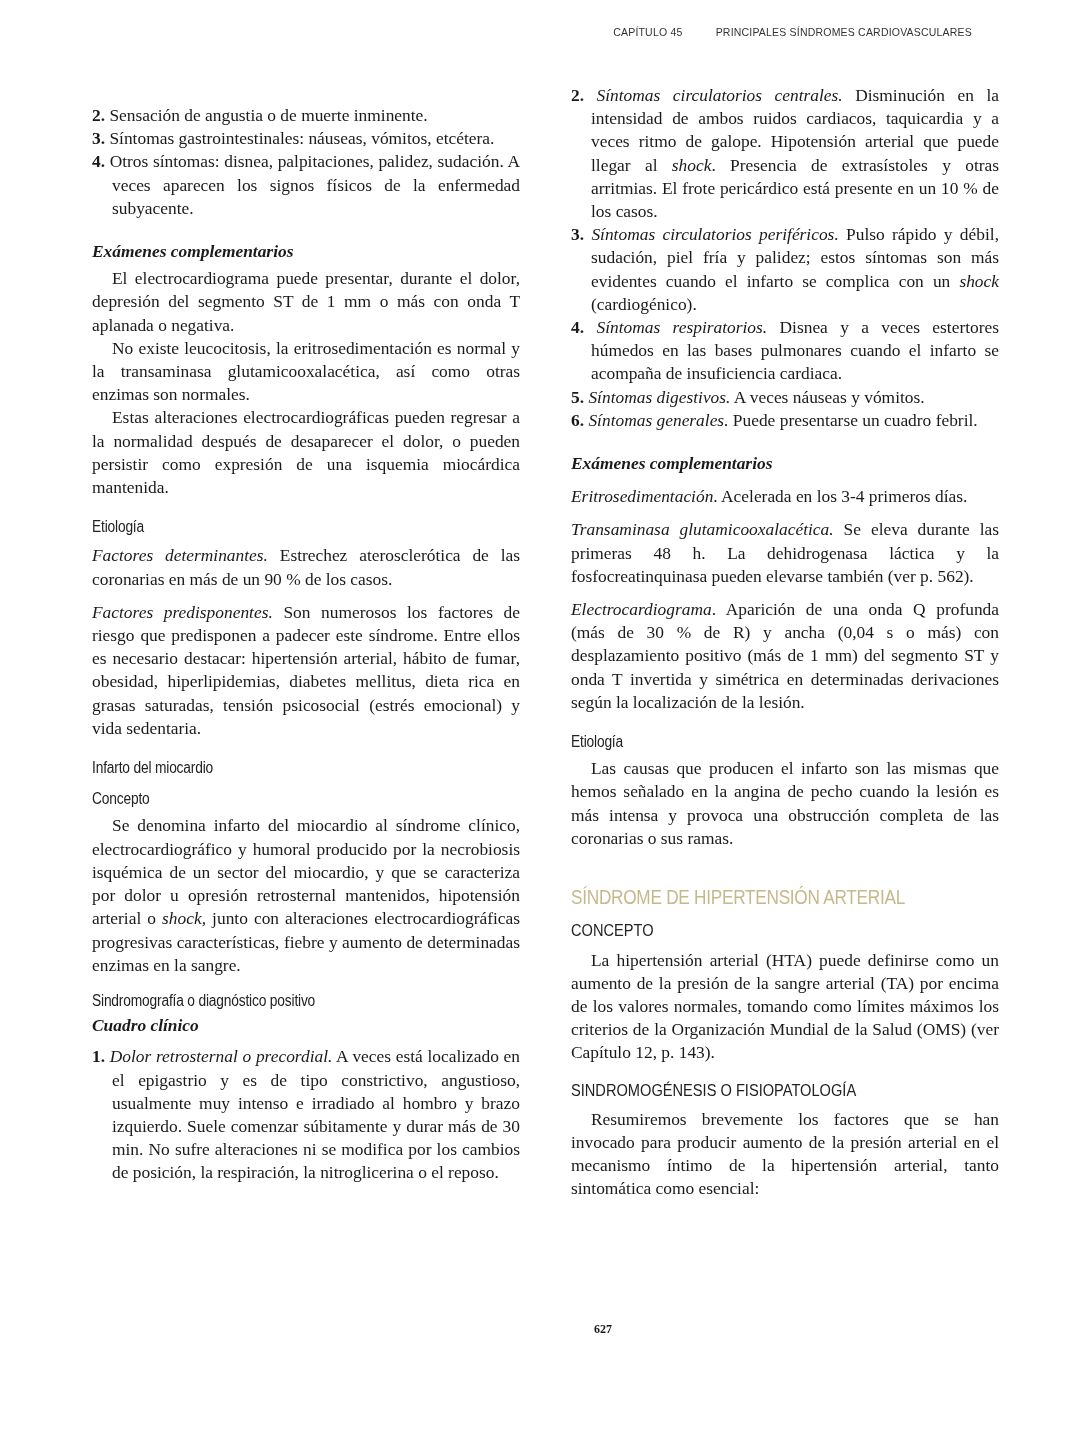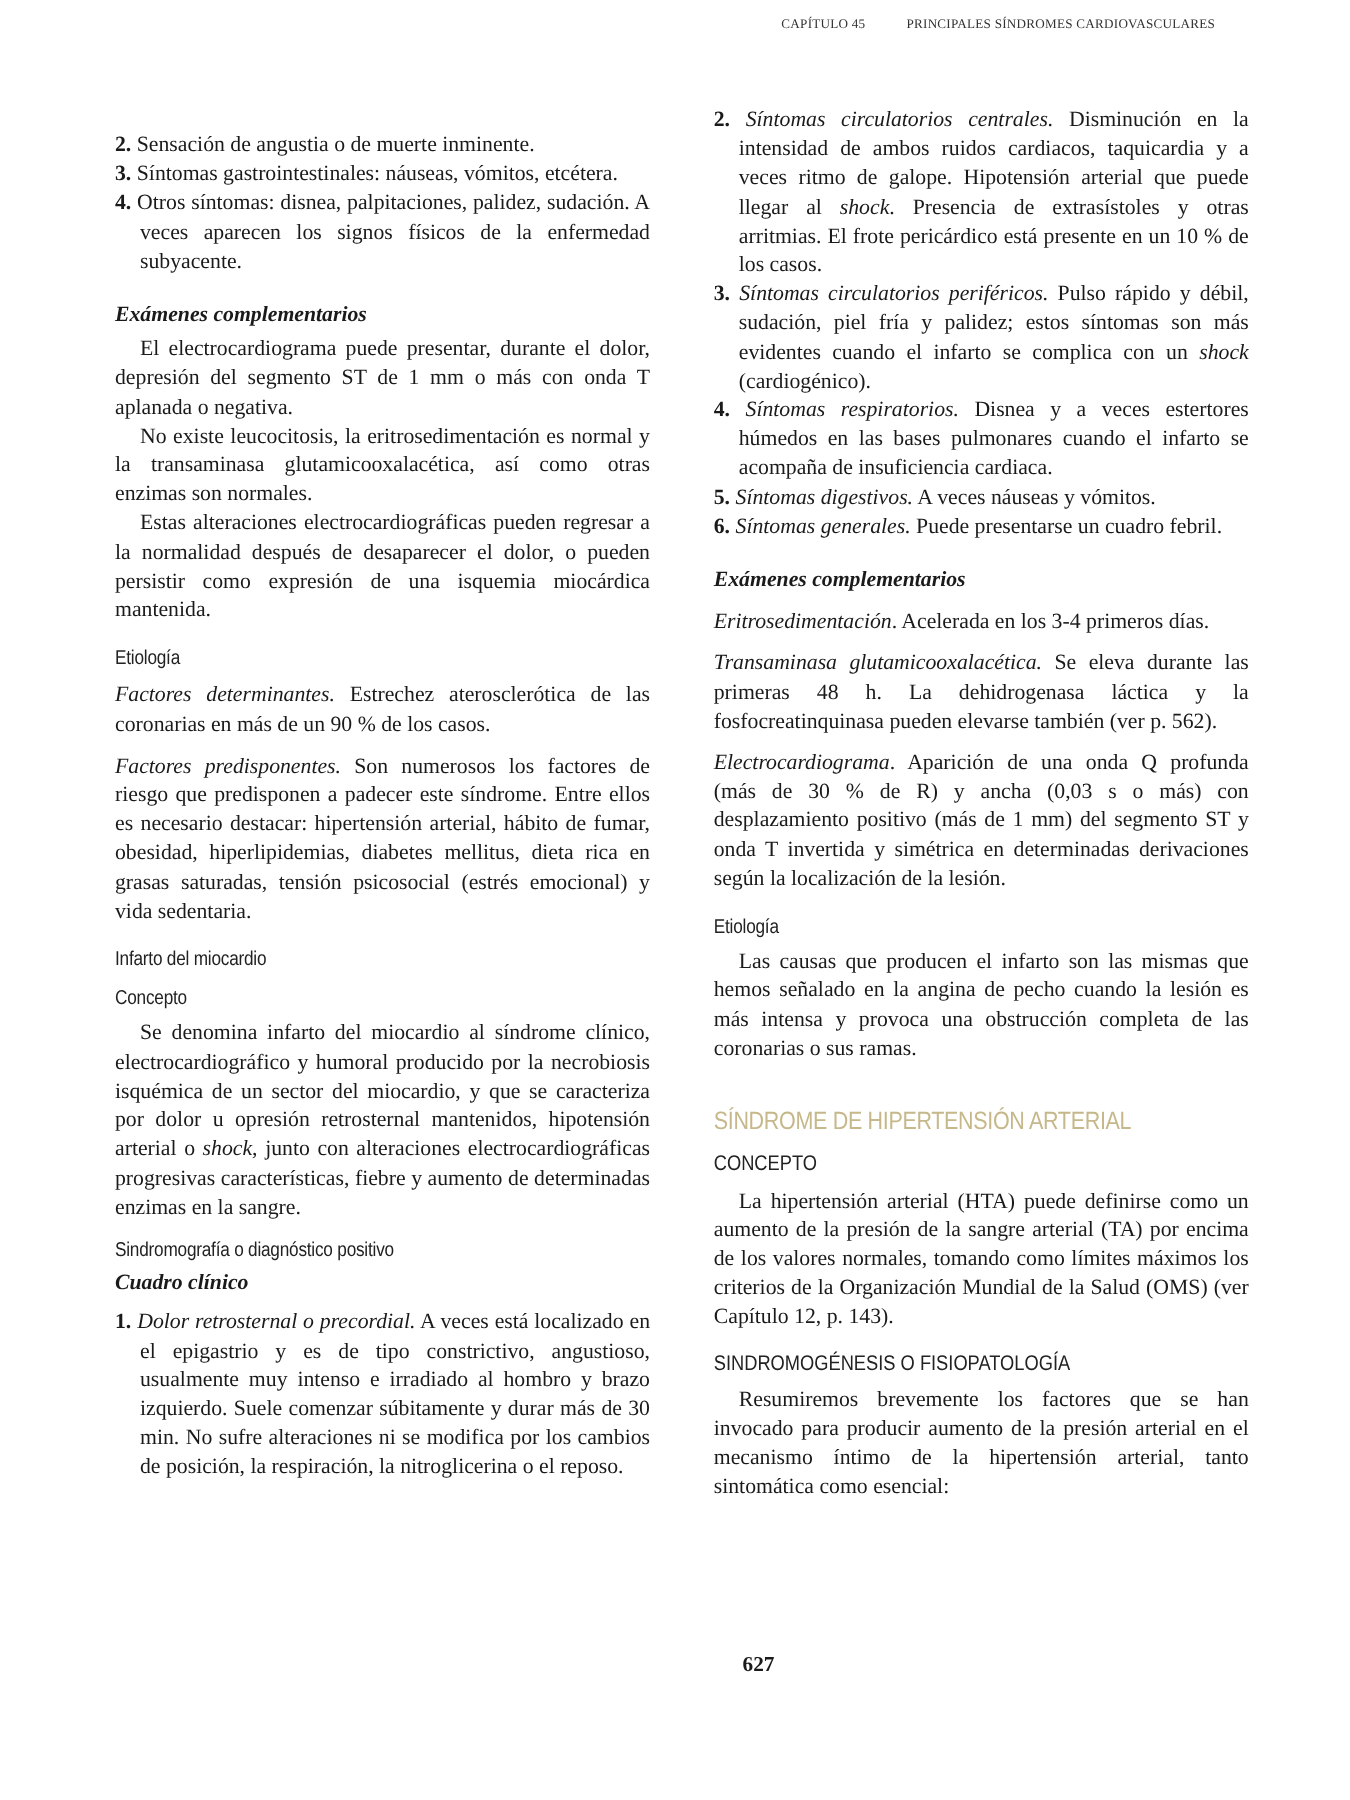--- a/index.html
+++ b/index.html
@@ -1,35 +1,35 @@
 <!DOCTYPE html>
 <html><head>
 <meta charset="utf-8">
 <style>
   html, body { margin: 0; padding: 0; background: #ffffff; }
   body { width: 1080px; height: 1440px; position: relative; overflow: hidden; }
   .page { position: absolute; left: 0; top: 0; width: 1080px; height: 1440px; color: #1a1a1a; }
-  .running-header { position: absolute; top: 14px; right: 108px; font-family: Liberation Serif, serif; font-size: 10.5px; letter-spacing: 0.2px; color: #333; text-align: center; }
+  .running-header { position: absolute; top: 26px; right: 108px; font-family: Liberation Sans, sans-serif; font-size: 10.5px; letter-spacing: 0.2px; color: #333; text-align: center; }
   .running-header span { display: inline-block; }
   .running-header .chap { margin-right: 30px; }
   .col { position: absolute; top: 84px; width: 428px; font-family: "Liberation Serif", serif; font-size: 17.4px; line-height: 23.2px; text-align: justify; }
   .col.left { left: 92px; margin-top: 20px; }
   .col.right { left: 571px; }
   p { margin: 0; }
   .indent { text-indent: 20px; }
   .gap { margin-top: 10px; }
   .li { padding-left: 20px; text-indent: -20px; }
   .li b { font-weight: bold; }
   .h-bi { font-weight: bold; font-style: italic; margin-top: 16px; margin-bottom: 4px; }
   .h-sans { font-family: "Liberation Sans", sans-serif; font-size: 16px; transform: scaleX(0.86); transform-origin: left center; white-space: nowrap; color: #222; margin-top: 14px; margin-bottom: 6px; letter-spacing: -0.2px; }
   .h-sans.tight { margin-top: 8px; margin-bottom: 4px; }
   .h-main { font-family: "Liberation Sans", sans-serif; font-size: 20px; color: #c6b88a; transform: scaleX(0.86); transform-origin: left center; white-space: nowrap; margin-top: 36px; margin-bottom: 10px; letter-spacing: -0.3px; }
   .h-caps { font-family: "Liberation Sans", sans-serif; font-size: 17px; color: #222; transform: scaleX(0.86); transform-origin: left center; white-space: nowrap; margin-top: 8px; margin-bottom: 6px; }
   i { font-style: italic; }
-  .page-num { position: absolute; top: 1322px; left: 594px; font-family: "Liberation Serif", serif; font-weight: bold; font-size: 17px; }
+  .page-num { position: absolute; top: 1322px; left: 594px; font-family: "Liberation Serif", serif; font-weight: bold; font-size: 12px; }
 </style>
 </head>
 <body>
 
 <div class="page">
 
   <div class="running-header">
     <span class="chap">CAPÍTULO 45</span>
     <span>PRINCIPALES SÍNDROMES CARDIOVASCULARES</span>
   </div>
@@ -60,21 +60,21 @@
   <div class="col right">
     <p class="li"><b>2.</b> <i>Síntomas circulatorios centrales.</i><span> Disminución en la intensidad de ambos ruidos cardiacos, taquicardia y a veces ritmo de galope. Hipotensión arterial que puede llegar al </span><i>shock</i><span>. Presencia de extrasístoles y otras arritmias. El frote pericárdico está presente en un 10 % de los casos.</span></p>
     <p class="li"><b>3.</b> <i>Síntomas circulatorios periféricos.</i><span> Pulso rápido y débil, sudación, piel fría y palidez; estos síntomas son más evidentes cuando el infarto se complica con un </span><i>shock</i><span> (cardiogénico).</span></p>
     <p class="li"><b>4.</b> <i>Síntomas respiratorios.</i><span> Disnea y a veces estertores húmedos en las bases pulmonares cuando el infarto se acompaña de insuficiencia cardiaca.</span></p>
     <p class="li"><b>5.</b> <i>Síntomas digestivos.</i><span> A veces náuseas y vómitos.</span></p>
     <p class="li"><b>6.</b> <i>Síntomas generales.</i><span> Puede presentarse un cuadro febril.</span></p>
 
     <p class="h-bi" style="margin-top:20px;margin-bottom:8px">Exámenes complementarios</p>
     <p class="gap"><i>Eritrosedimentación</i><span>. Acelerada en los 3-4 primeros días.</span></p>
     <p class="gap"><i>Transaminasa glutamicooxalacética.</i><span> Se eleva durante las primeras 48 h. La dehidrogenasa láctica y la fosfocreatinquinasa pueden elevarse también (ver p. 562).</span></p>
-    <p class="gap"><i>Electrocardiograma</i><span>. Aparición de una onda Q profunda (más de 30 % de R) y ancha (0,03 s o más) con desplazamiento positivo (más de 1 mm) del segmento ST y onda T invertida y simétrica en determinadas derivaciones según la localización de la lesión.</span></p>
+    <p class="gap"><i>Electrocardiograma</i><span>. Aparición de una onda Q profunda (más de 30 % de R) y ancha (0,04 s o más) con desplazamiento positivo (más de 1 mm) del segmento ST y onda T invertida y simétrica en determinadas derivaciones según la localización de la lesión.</span></p>
 
     <p class="h-sans" style="margin-top:16px;margin-bottom:4px">Etiología</p>
     <p class="indent">Las causas que producen el infarto son las mismas que hemos señalado en la angina de pecho cuando la lesión es más intensa y provoca una obstrucción completa de las coronarias o sus ramas.</p>
 
     <p class="h-main">SÍNDROME DE HIPERTENSIÓN ARTERIAL</p>
     <p class="h-caps">CONCEPTO</p>
     <p class="indent">La hipertensión arterial (HTA) puede definirse como un aumento de la presión de la sangre arterial (TA) por encima de los valores normales, tomando como límites máximos los criterios de la Organización Mundial de la Salud (OMS) (ver Capítulo 12, p. 143).</p>
     <p class="h-caps" style="margin-top:14px">SINDROMOGÉNESIS O FISIOPATOLOGÍA</p>
     <p class="indent">Resumiremos brevemente los factores que se han invocado para producir aumento de la presión arterial en el mecanismo íntimo de la hipertensión arterial, tanto sintomática como esencial:</p>
   </div>

